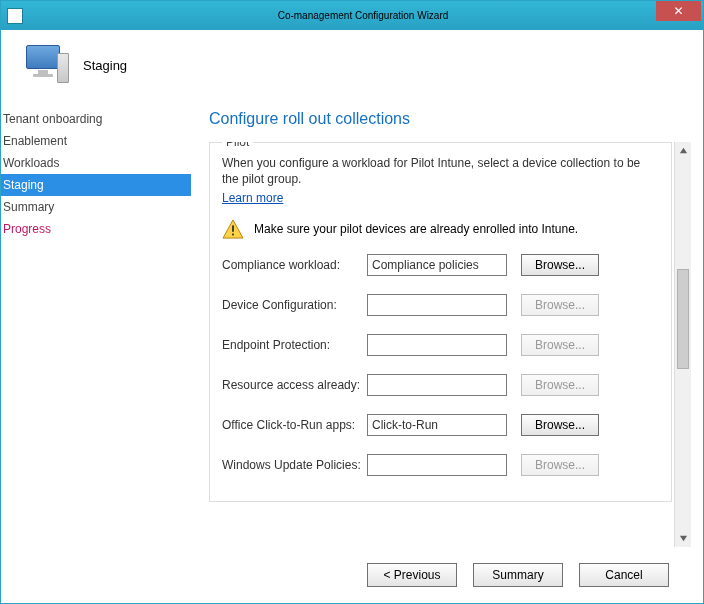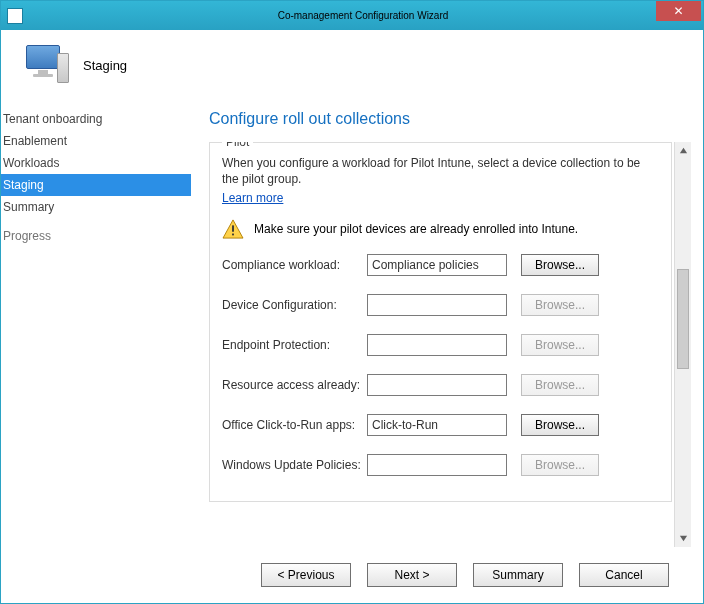--- a/index.html
+++ b/index.html
@@ -19,21 +19,21 @@
   .header .base { width: 20px; height: 3px; background: #bfbfbf; position: absolute; top: 29px; left: 12px; border-radius: 1px; }
   .header .tower { width: 12px; height: 30px; background: linear-gradient(#e8e8e8,#c8c8c8); border: 1px solid #999; position: absolute; top: 8px; left: 36px; border-radius: 1px; }
   .header .label { margin-left: 14px; font-size: 13px; color: #000; }
 
   .body { flex: 1; display: flex; border-top: 0; }
 
   .sidebar { width: 190px; padding-top: 8px; }
   .side-item { height: 22px; padding-left: 2px; display: flex; align-items: center; color: #333; cursor: default; }
   .side-item.active { background: #2b8fe6; color: #fff; }
   .side-item.done { color: #444; }
-  .side-item.pending { color: #737373; margin-top: 7px; }
+  .side-item.pending { color: #be185d; }
 
   .main { flex: 1; display: flex; flex-direction: column; padding: 10px 12px 0 18px; }
   .main h1 { color: #1570c1; font-size: 16px; font-weight: 400; margin-bottom: 14px; }
 
   .scrollwrap { flex: 1; display: flex; overflow: hidden; }
   .content { flex: 1; overflow: hidden; border: 0; position: relative; }
 
   .group { border: 1px solid #dcdcdc; padding: 10px 12px 6px 12px; margin-right: 2px; height: 360px; }
   .group-legend { font-size: 12px; color: #444; position: relative; top: -18px; background: #fff; padding: 0 4px; display: inline-block; }
   .group-inner { margin-top: -12px; }
@@ -176,20 +176,19 @@
           <div class="sb-btn">
             <svg width="9" height="9" viewBox="0 0 10 10">
                 <polygon points="1,2 9,2 5,8" fill="#606060"></polygon>
               </svg>
           </div>
         </div>
       </div>
 
       <div class="footer">
         <button class="footbtn">&lt; Previous</button>
-        <button class="footbtn">Next &gt;</button>
         <button class="footbtn">Summary</button>
         <button class="footbtn">Cancel</button>
       </div>
     </div>
 
   </div>
 </div>
 
 </body></html>

